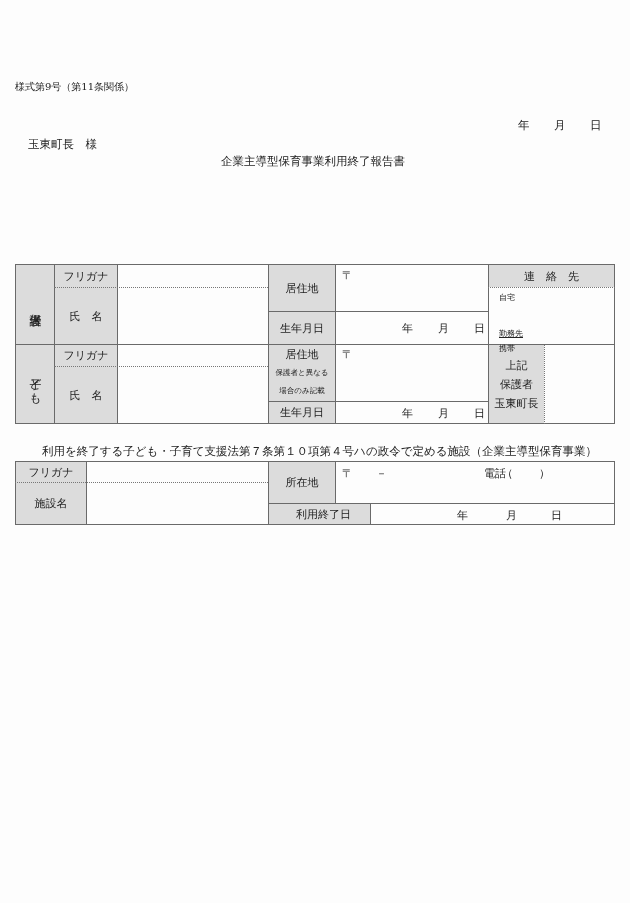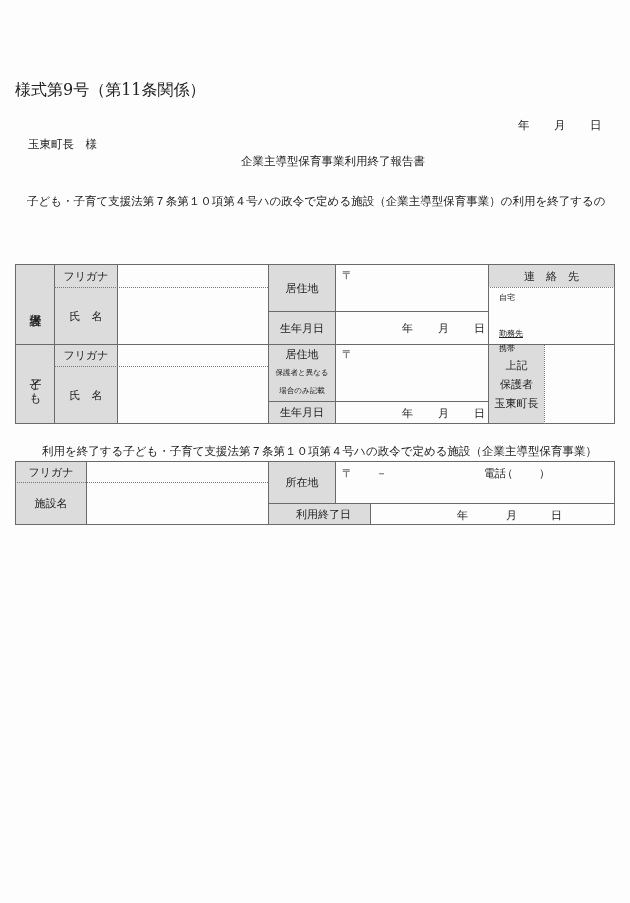--- a/index.html
+++ b/index.html
@@ -13,28 +13,27 @@
   .hld { position:absolute; height:0; border-top:1px dotted #777; }
   .vl { position:absolute; width:0; border-left:1px solid #6a6a6a; }
   .vld { position:absolute; width:0; border-left:1px dotted #777; }
   .small { font-size:8px; }
   .vert { writing-mode:vertical-rl; text-orientation:upright; letter-spacing:0px; font-size:12px; }
   .para { font-size:11.5px; line-height:22px; }
 </style>
 </head>
 <body>
 
-<div class="abs" style="left:15px;top:80px;font-size:16px;">様式第9号（第11条関係）</div>
+<div class="abs" style="left:15px;top:80px;font-size:10px;">様式第9号（第11条関係）</div>
 <div class="abs" style="left:518px;top:118px;font-size:11.5px;">年</div>
 <div class="abs" style="left:554px;top:118px;font-size:11.5px;">月</div>
 <div class="abs" style="left:590px;top:118px;font-size:11.5px;">日</div>
 <div class="abs" style="left:28px;top:137px;font-size:11.5px;">玉東町長　様</div>
-<div class="abs" style="left:221px;top:154px;font-size:11.5px;margin-left:20px;">企業主導型保育事業利用終了報告書</div>
+<div class="abs" style="left:221px;top:154px;font-size:11.5px;">企業主導型保育事業利用終了報告書</div>
 <div class="abs para" style="left:15px;top:190px;width:610px;white-space:nowrap;">
-  <div style="padding-left:12px;">子ども・子育て支援法第７条第１０項第４号ハの政令で定める施設（企業主導型保育事業）の利用を終了するの</div>
 </div>
 
 <div>
 
   <div class="abs shade" style="left:16px;top:265px;width:101px;height:158px;"></div>
   <div class="abs shade" style="left:268px;top:265px;width:67px;height:158px;"></div>
   <div class="abs shade" style="left:489px;top:265px;width:125px;height:22px;"></div>
   <div class="abs shade" style="left:489px;top:344px;width:55px;height:79px;"></div>
 
   <div class="b" style="left:15px;top:264px;width:600px;height:160px;"></div>

